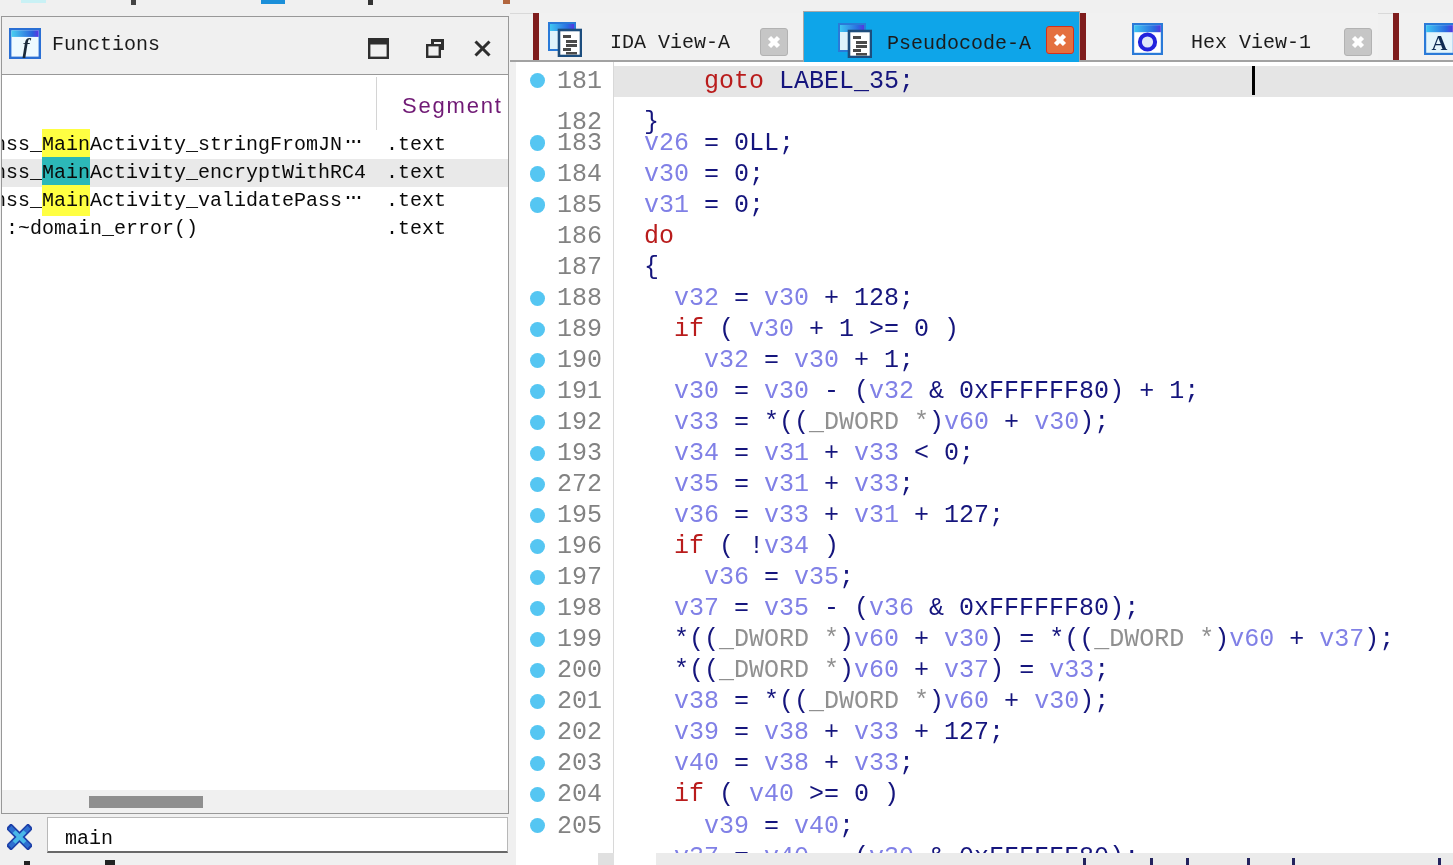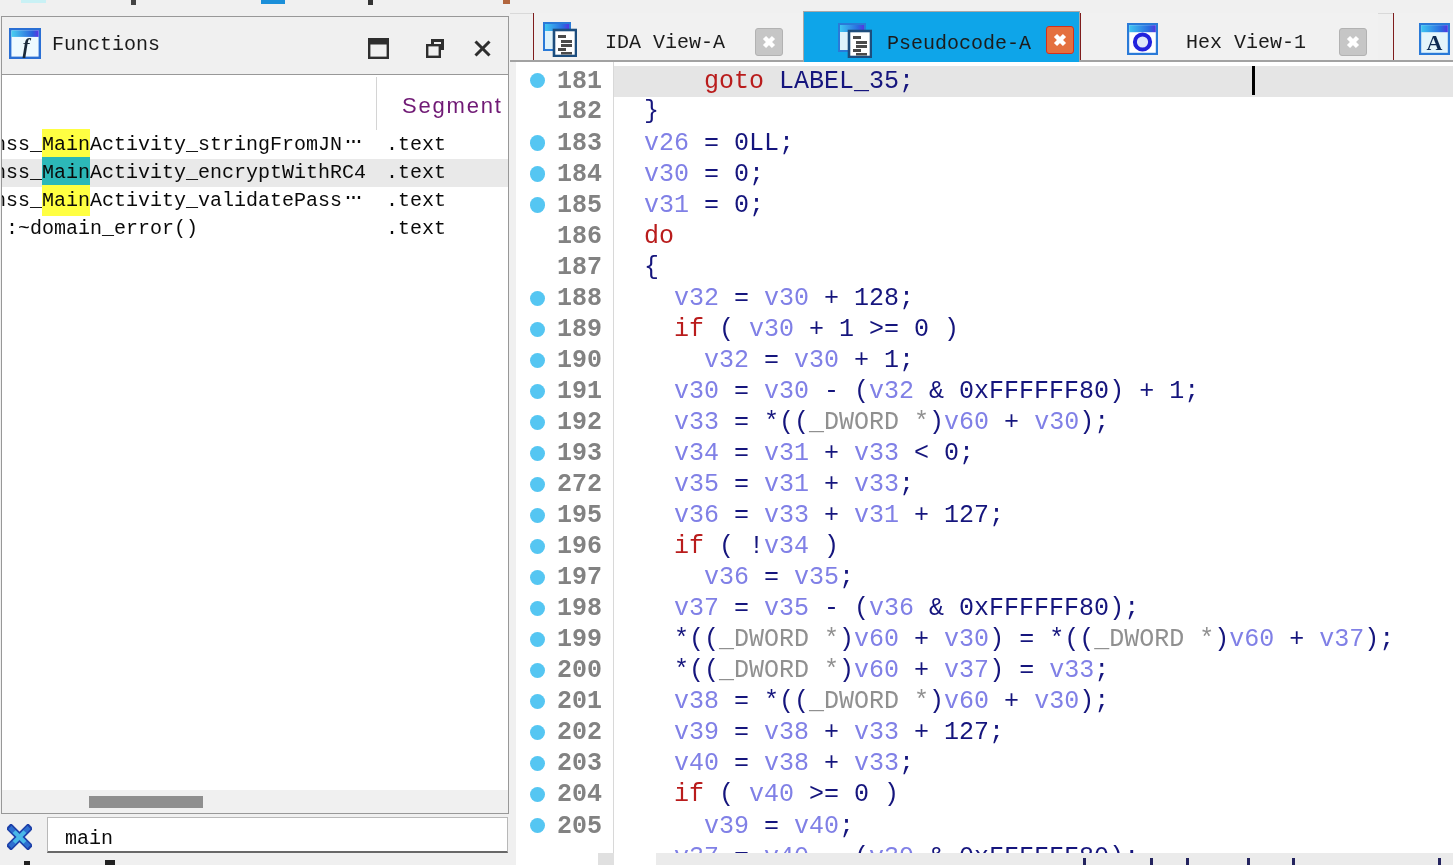--- a/index.html
+++ b/index.html
@@ -30,34 +30,34 @@
 #finput { position:absolute; left:47px; top:2px; width:461px; height:36px; background:#fff;
   border:1px solid #b8b8b8; border-bottom:2px solid #686868; }
 #finput .txt { position:absolute; left:17px; top:4px; line-height:33px; font-size:20px; color:#0a0a0a; }
 
 
 #rpane { position:absolute; left:510px; top:0; width:943px; height:865px; background:#f0f0f0; }
 #rcontent { position:absolute; left:6px; top:62px; width:937px; height:803px; background:#fff; }
 #tabbar { position:absolute; left:0; top:13px; width:943px; height:49px; }
 #tabbar .topline { position:absolute; left:0; top:0; width:100%; height:1px; background:#d9d9d9; }
 #tabbar .botline { position:absolute; left:0; top:47px; width:100%; height:2px; background:#a2a2a2; z-index:2; }
-.tab { position:absolute; top:0; height:47px; border-left:1px solid #7f1d1d; background:#f1f1f1; }
+.tab { position:absolute; top:0; height:47px; border-left:6px solid #7f1d1d; background:#f1f1f1; }
 .tab .lbl { position:absolute; top:6px; line-height:47px; font-size:20px; color:#1c1c1c; }
 .tab .icon { position:absolute; top:9px; }
 #atab { position:absolute; left:293px; top:-2px; width:277px; height:51px; background:#0ea5e9;
   border:1px solid #a8a8a8; border-bottom:none; z-index:3; }
 .cbtn { position:absolute; width:28px; height:28px; border:1px solid; border-radius:3px; }
 .cbtn svg { position:absolute; left:-1px; top:-1px; }
 
 
 #codewrap { position:absolute; left:510px; top:62px; width:943px; height:803px; overflow:hidden; }
 .crow { position:absolute; left:0; width:943px; height:31px; line-height:31px; }
 .bp { position:absolute; left:19.5px; top:7.8px; width:15.2px; height:15.2px; border-radius:50%;
   background:#55c6f2; }
-.lnum { position:absolute; left:30px; width:62px; text-align:right; font-size:25px; color:#828282;font-weight:bold; }
+.lnum { position:absolute; left:30px; width:62px; text-align:right; font-size:25px; color:#828282; }
 .code { position:absolute; left:104px; font-size:25px; white-space:pre; }
 .code .p { color:#15157d; }
 .code .k { color:#b91c1c; }
 .code .v { color:#8080e6; }
 .code .t { color:#909090; }
 #curline { position:absolute; left:104px; top:3.5px; width:839px; height:31px; background:#e5e5e5; }
 #gutterline { position:absolute; left:103px; top:0px; width:1px; height:791px; background:#d8d8d8; }
 #caret { position:absolute; left:742px; top:4px; width:3px; height:29px; background:#000; z-index:5; }
 #bstrip { position:absolute; left:146px; top:791px; width:797px; height:12px; background:#ebebeb; z-index:4; }
 #bcorner { position:absolute; left:88px; top:791px; width:16px; height:12px; background:#e0e0e0; z-index:4; }
@@ -243,21 +243,21 @@
   </div>
 </div>
 <div id="codewrap">
 <div id="curline"></div>
 <div id="gutterline"></div>
 <div class="crow" style="top:3.5px">
       <span class="bp"></span>
       <span class="lnum">181</span>
       <span class="code"><span class="p">      </span><span class="k">goto</span><span class="p"> LABEL_35;</span></span>
     </div>
-<div class="crow" style="top:34px">
+<div class="crow" style="top:45px">
       <span class="lnum">182</span>
       <span class="code"><span class="p">  }</span></span>
     </div>
 <div class="crow" style="top:65.6px">
       <span class="bp"></span>
       <span class="lnum">183</span>
       <span class="code"><span class="p">  </span><span class="v">v26</span><span class="p"> = 0LL;</span></span>
     </div>
 <div class="crow" style="top:96.6px">
       <span class="bp"></span>

